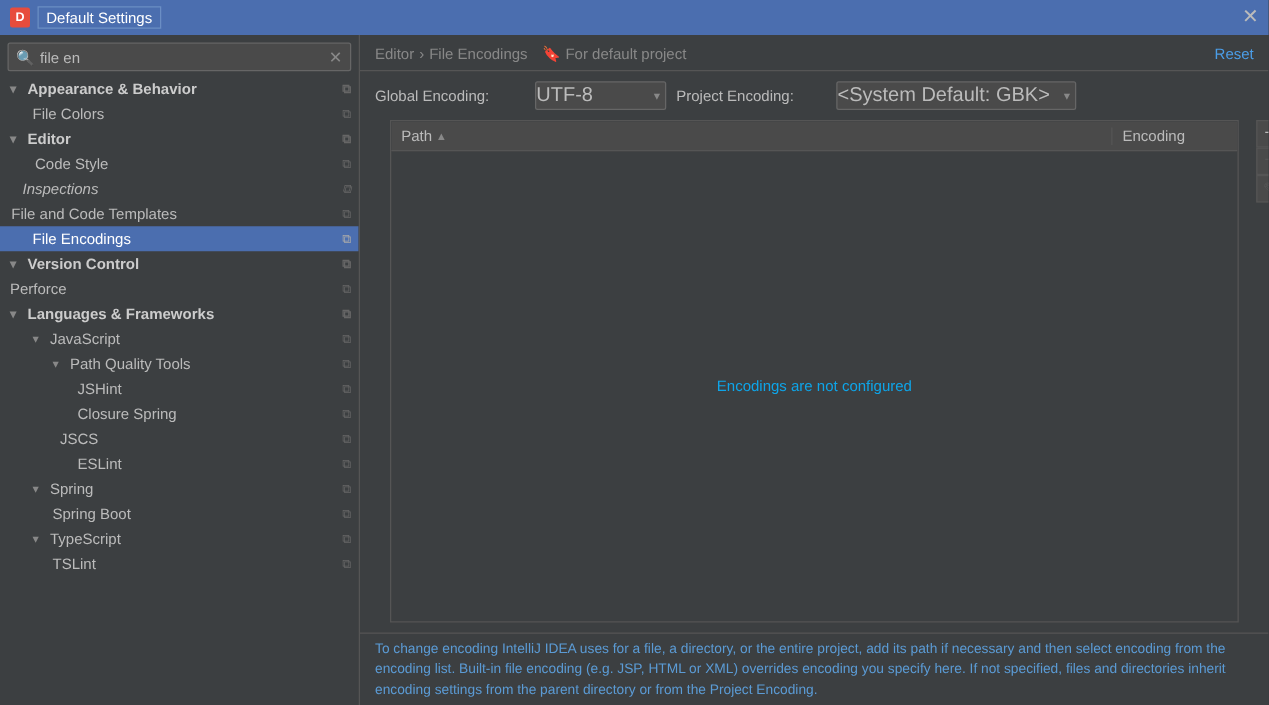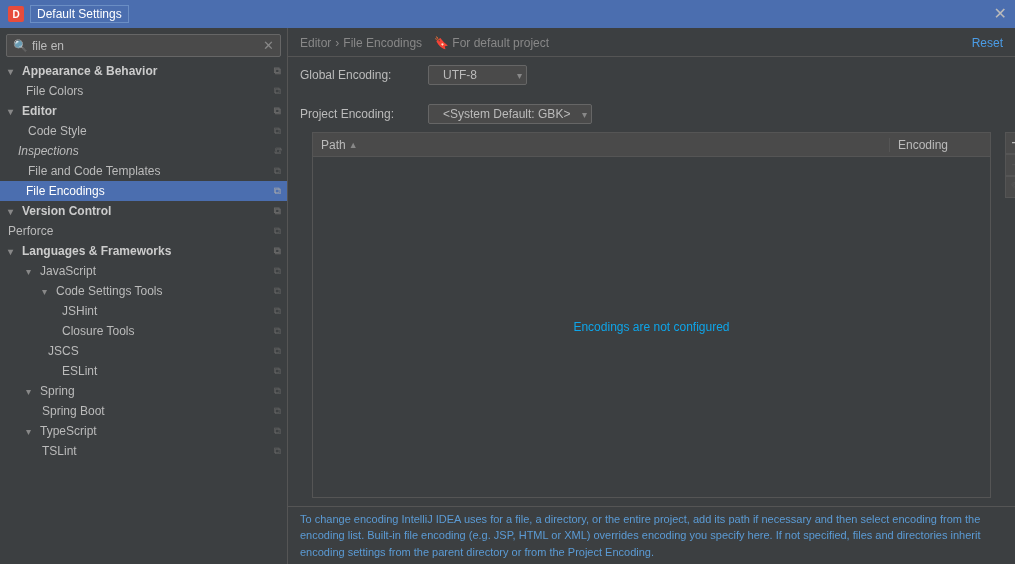--- a/index.html
+++ b/index.html
@@ -156,39 +156,38 @@
       gap: 4px;
     }
     .reset-btn {
       color: #4b9de7;
       cursor: pointer;
       font-size: 12px;
     }
     .encoding-form {
       padding: 8px 12px;
       display: flex;
-      flex-direction: column;
-      gap: 19px;
+      gap: 8px;
     }
     .form-row {
       display: flex;
       align-items: center;
       gap: 8px;
       font-size: 12px;
       color: #bbbbbb;
     }
     .form-row label {
       min-width: 120px;
     }
     select {
       background: #4a4a4a;
       border: 1px solid #666;
       color: #bbbbbb;
-      font-size: 12px;
-      padding: 2px 20px 2px 14px;
+      font-size: 16px;
+      padding: 2px 20px 2px 0;
       border-radius: 2px;
       appearance: none;
       cursor: pointer;
       -webkit-appearance: none;
       position: relative;
     }
     .select-wrapper {
       position: relative;
       display: inline-block;
     }
@@ -305,21 +304,21 @@
           <span class="copy-icon">⧉</span>
         </div>
         <div class="tree-item" style="padding-left:28px;">
           <span>Code Style</span>
           <span class="copy-icon">⧉</span>
         </div>
         <div class="tree-item" style="padding-left:18px;font-style:italic;">
           <span>Inspections</span>
           <span class="copy-icon">⧉</span>
         </div>
-        <div class="tree-item" style="padding-left:28px;">
+        <div class="tree-item" style="padding-left:9px;">
           <span>File and Code Templates</span>
           <span class="copy-icon">⧉</span>
         </div>
         <div class="tree-item selected" style="padding-left:26px;">
           <span>File Encodings</span>
           <span class="copy-icon-white">⧉</span>
         </div>
 
         <div class="tree-item group-header">
           <span class="chevron">▾</span>
@@ -338,29 +337,29 @@
         </div>
 
         <div class="tree-item" style="padding-left:26px;">
           <span class="chevron">▾</span>
           <span>JavaScript</span>
           <span class="copy-icon">⧉</span>
         </div>
 
         <div class="tree-item" style="padding-left:42px;">
           <span class="chevron">▾</span>
-          <span>Code Settings Tools</span>
+          <span>Path Quality Tools</span>
           <span class="copy-icon">⧉</span>
         </div>
         <div class="tree-item" style="padding-left:62px;">
           <span>JSHint</span>
           <span class="copy-icon">⧉</span>
         </div>
         <div class="tree-item" style="padding-left:62px;">
-          <span>Closure Tools</span>
+          <span>Closure Spring</span>
           <span class="copy-icon">⧉</span>
         </div>
         <div class="tree-item" style="padding-left:48px;">
           <span>JSCS</span>
           <span class="copy-icon">⧉</span>
         </div>
         <div class="tree-item" style="padding-left:62px;">
           <span>ESLint</span>
           <span class="copy-icon">⧉</span>
         </div>

